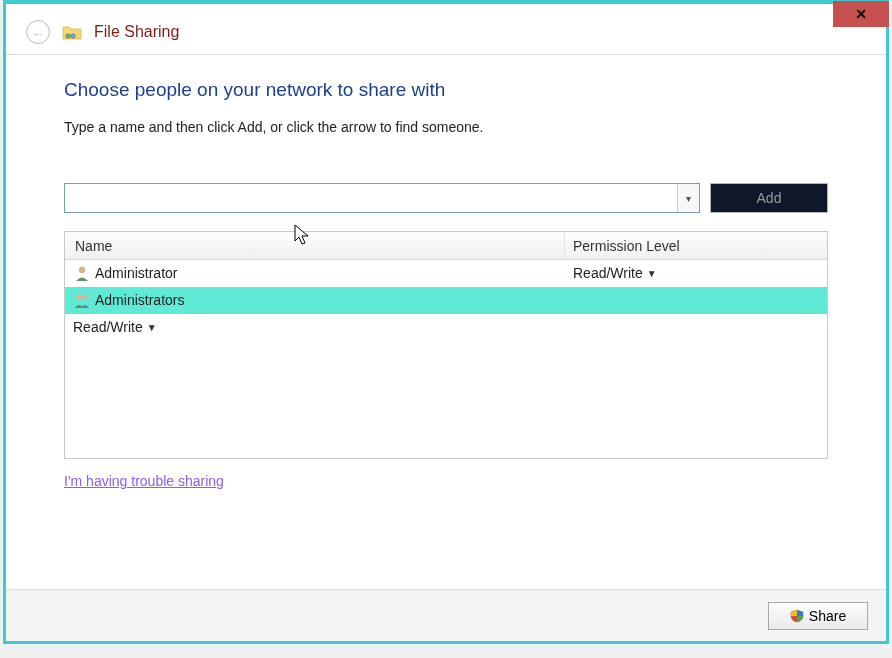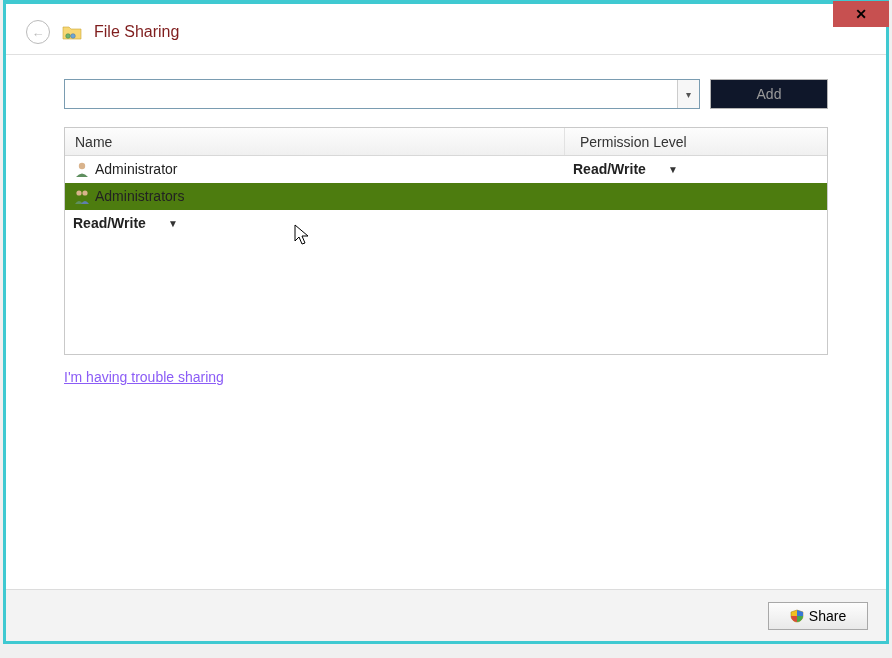--- a/index.html
+++ b/index.html
@@ -126,50 +126,48 @@
       background: #fff;
     }
     .thead {
       display: flex;
       background: linear-gradient(#fdfdfd, #f0f0f0);
       border-bottom: 1px solid #d8d8d8;
       height: 28px;
       align-items: center;
       font-size: 14px;
       color: #333;
-      gap: 7px;
     }
     .col-name { width: 500px; padding-left: 10px; border-right: 1px solid #e2e2e2; height:100%; display:flex; align-items:center;}
     .col-perm { flex: 1; padding-left: 8px; }
     .tbody { }
     .trow {
       display: flex;
       align-items: center;
       height: 27px;
       font-size: 14px;
       color: #222;
       border-bottom: 1px solid transparent;
     }
     .trow.selected {
-      background: #4d7c0f;
+      background: #5eead4;
     }
     .cell-name {
       width: 500px;
       padding-left: 8px;
       display: flex;
       align-items: center;
       gap: 4px;
     }
     .cell-perm {
       flex: 1;
       padding-left: 8px;
       display: flex;
       align-items: center;
-      gap: 22px;
-      font-weight: bold;
+      gap: 4px;
     }
     .user-ico, .group-ico {
       width: 18px; height: 18px; display:inline-block;
     }
     .perm-arrow {
       font-size: 10px;
       color: #333;
     }
     .trouble-link {
       display: inline-block;
@@ -233,20 +231,22 @@
       <svg viewBox="0 0 20 18" width="20" height="18">
         <path d="M1 4 h6 l2 2 h10 v10 h-18 z" fill="#f7d774" stroke="#caa638" stroke-width="0.6"></path>
         <circle cx="6" cy="13" r="2.3" fill="#6fb36f" stroke="#3e7d3e" stroke-width="0.5"></circle>
         <circle cx="11" cy="13" r="2.3" fill="#6fa6d6" stroke="#3e6fa0" stroke-width="0.5"></circle>
       </svg>
     </span>
     <span class="header-title">File Sharing</span>
   </div>
 
   <div class="content">
+    <div class="heading">Choose people on your network to share with</div>
+    <div class="instruction">Type a name and then click Add, or click the arrow to find someone.</div>
 
     <div class="input-row">
       <div class="combo">
         <input type="text" value="" style="">
         <div class="combo-arrow">
           <span>▾</span>
         </div>
       </div>
       <button class="add-btn" disabled="">Add</button>
     </div>

